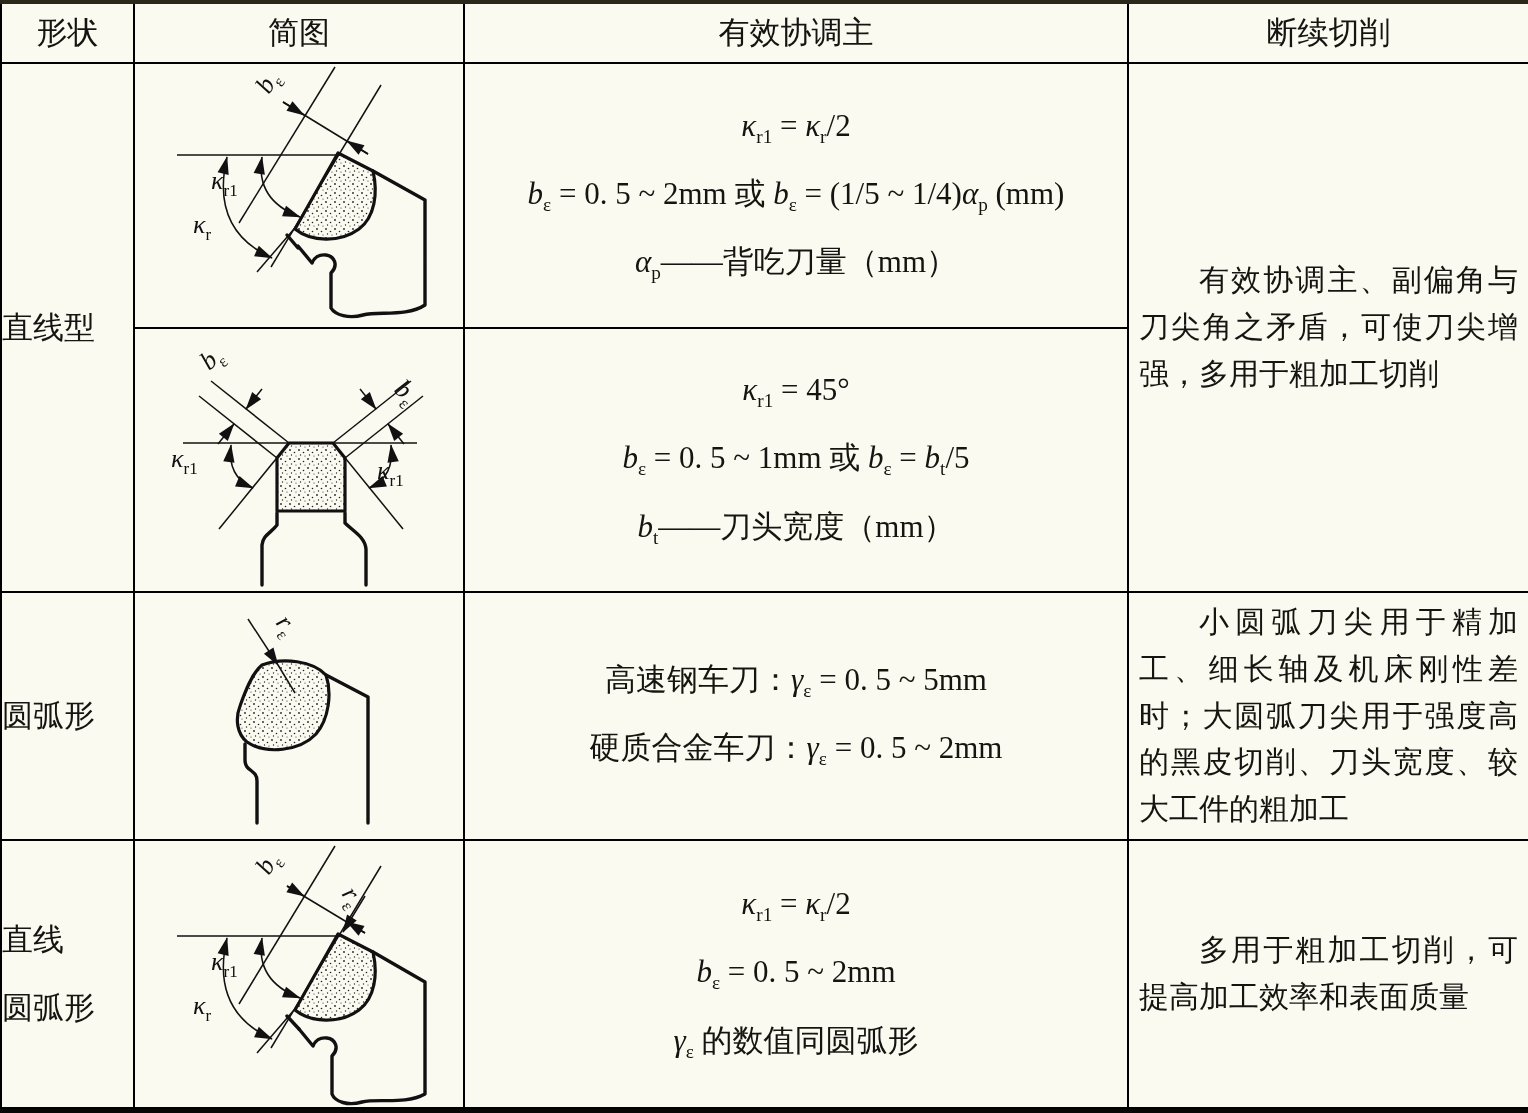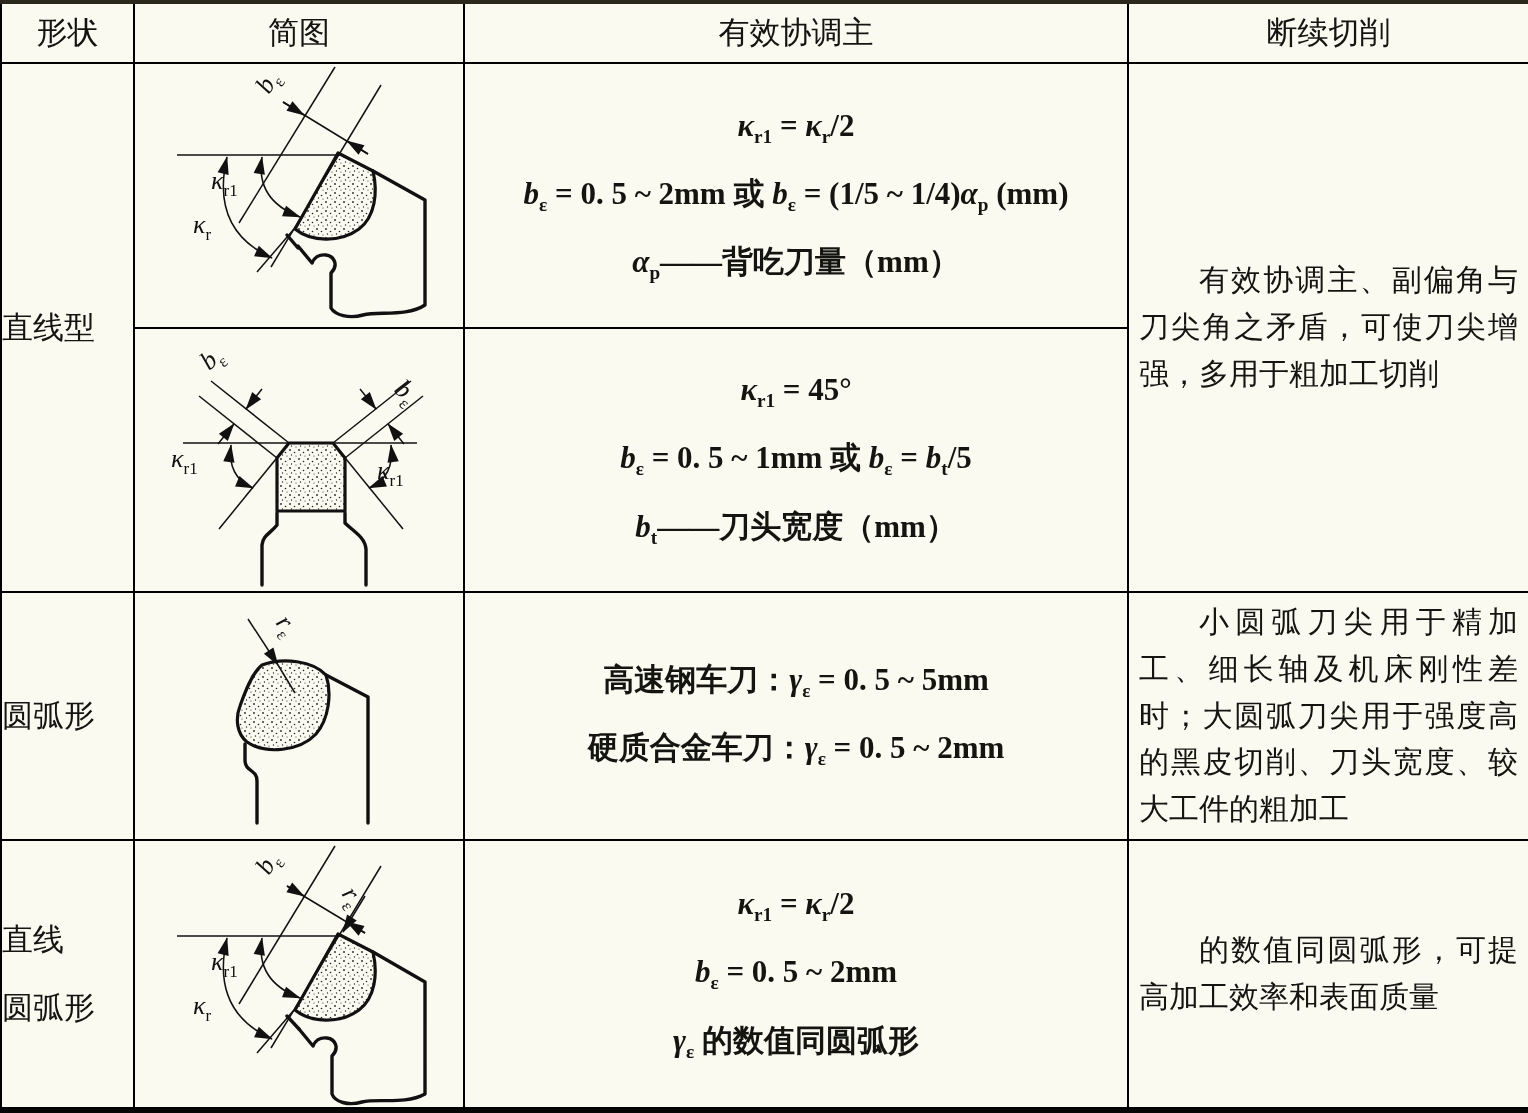--- a/index.html
+++ b/index.html
@@ -7,21 +7,21 @@
         font-family:"Liberation Serif","DejaVu Serif",serif;color:#141410;}
   table.main{border-collapse:collapse;table-layout:fixed;width:1528px;
              border:2px solid #32311f;border-top:4px solid #29281a;}
   td,th{border:2px solid #000000;vertical-align:middle;padding:0;}
   th{font-weight:normal;font-size:31px;text-align:center;}
   td.shape{font-size:31px;text-align:left;}
   td.shape .shape-line{line-height:2.2;}
   td.diag{text-align:center;}
   td.diag svg{display:block;margin:0 auto;}
   td.params{text-align:center;font-size:31px;}
-  .pline{margin:21px 8px;line-height:1.4;font-weight:bold;}
+  .pline{margin:21px 8px;line-height:1.4;}
   td.params i{font-style:italic;}
   td.params sub{font-size:62%;font-style:normal;}
   td.feat{font-size:30px;text-align:justify;padding:6px 10px;margin-left:19px;}
   td.feat .feat-text{line-height:1.56;text-indent:2em;}
   .bottom-bar{width:1528px;height:9px;background:#060606;}
   
   .thin{stroke:#111;stroke-width:1.5;fill:none;}
   .thick{stroke:#111;stroke-width:3.4;fill:none;stroke-linejoin:round;stroke-linecap:round;}
   .insert{stroke:#111;stroke-width:3.2;stroke-linejoin:round;}
   .dlab{font-family:"Liberation Serif","DejaVu Serif",serif;font-style:italic;font-size:26px;fill:#111;}
@@ -204,19 +204,19 @@
         <text class="dlab" x="76" y="128"><tspan>κ</tspan><tspan class="dsub" dy="7">r1</tspan></text>
         <text class="dlab" x="58" y="172"><tspan>κ</tspan><tspan class="dsub" dy="7">r</tspan></text>
       </svg>
     </td>
     <td class="params">
       <div class="pline"><i>κ</i><sub>r1</sub> = <i>κ</i><sub>r</sub>/2</div>
       <div class="pline"><i>b</i><sub>ε</sub> = 0. 5 ~ 2mm</div>
       <div class="pline"><i>γ</i><sub>ε</sub> 的数值同圆弧形</div>
     </td>
     <td class="feat">
-      <div class="feat-text">的数值同圆弧形，可提高加工效率和表面质量</div>
+      <div class="feat-text">多用于粗加工切削，可提高加工效率和表面质量</div>
     </td>
   </tr>
 </tbody>
     </table>
 <div class="bottom-bar"></div>
 </div>
 
 </body></html>

